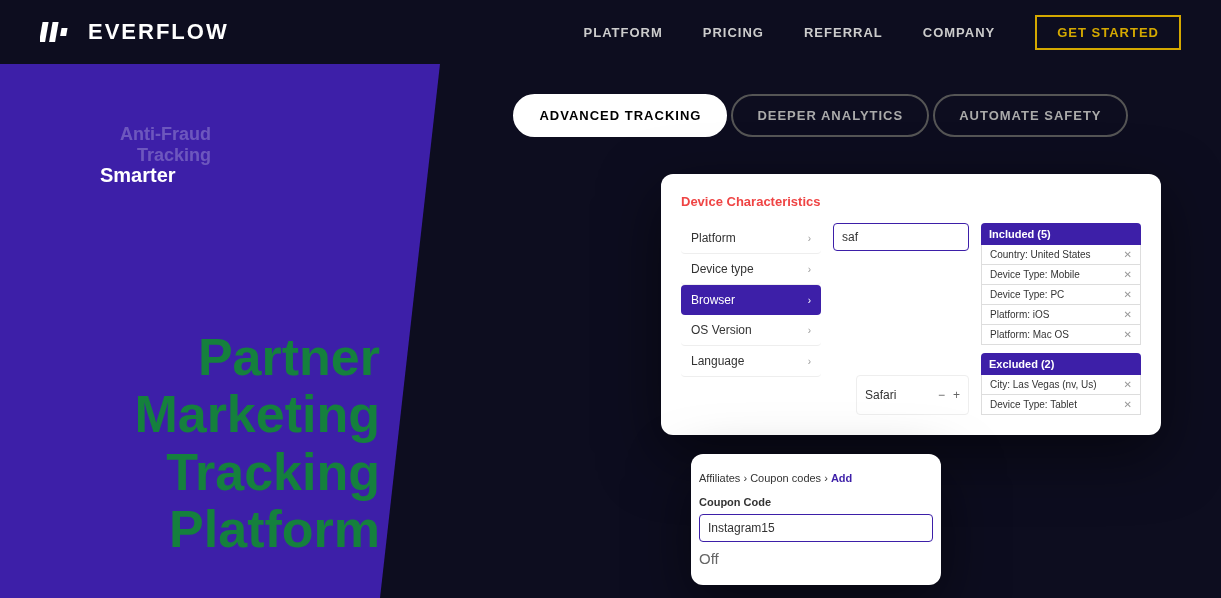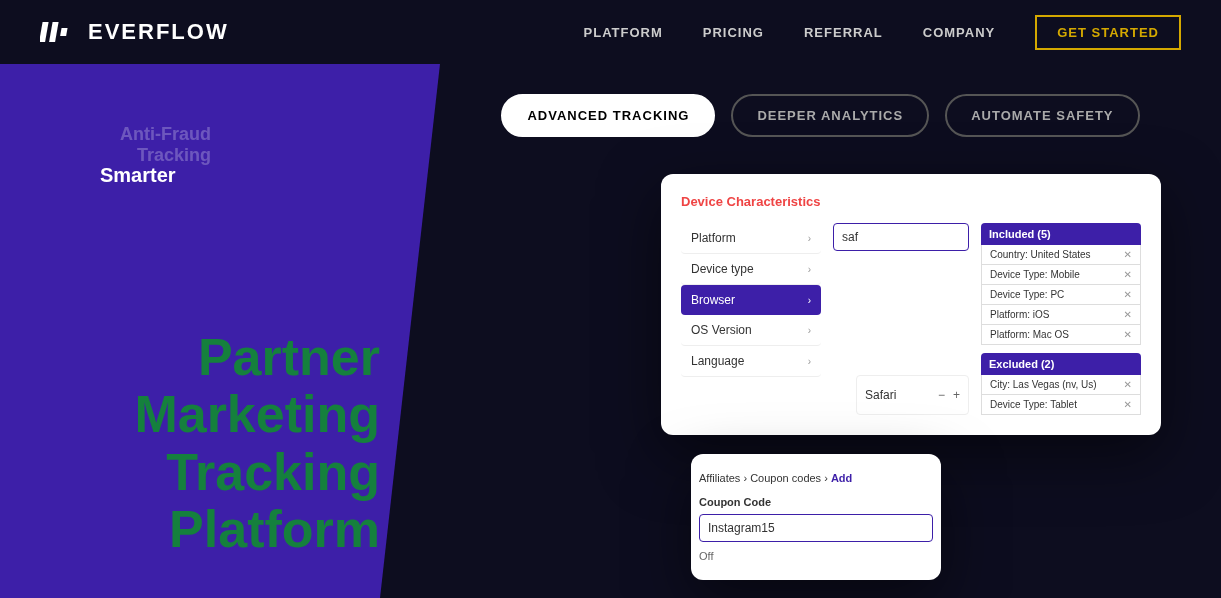--- a/index.html
+++ b/index.html
@@ -142,21 +142,21 @@
       flex: 1;
       display: flex;
       flex-direction: column;
       align-items: center;
       padding-top: 30px;
     }
 
     
     .tab-buttons {
       display: flex;
-      gap: 16px;
+      gap: 4px;
       margin-bottom: 30px;
     }
     .tab-btn {
       padding: 12px 24px;
       border: 2px solid #555;
       border-radius: 30px;
       background: transparent;
       color: #aaa;
       font-size: 13px;
       font-weight: 700;
@@ -322,21 +322,21 @@
     }
     .field-input {
       border: 1.5px solid #3d1fa8;
       border-radius: 4px;
       padding: 6px 8px;
       font-size: 12px;
       color: #333;
       width: 100%;
     }
     .off-label {
-      font-size: 11px;
+      font-size: 15px;
       color: #666;
       margin-top: 8px;
     }
   </style>
 </head>
 <body>
 
 <nav class="navbar">
   <div class="logo-area">
     <div class="logo-icon">

